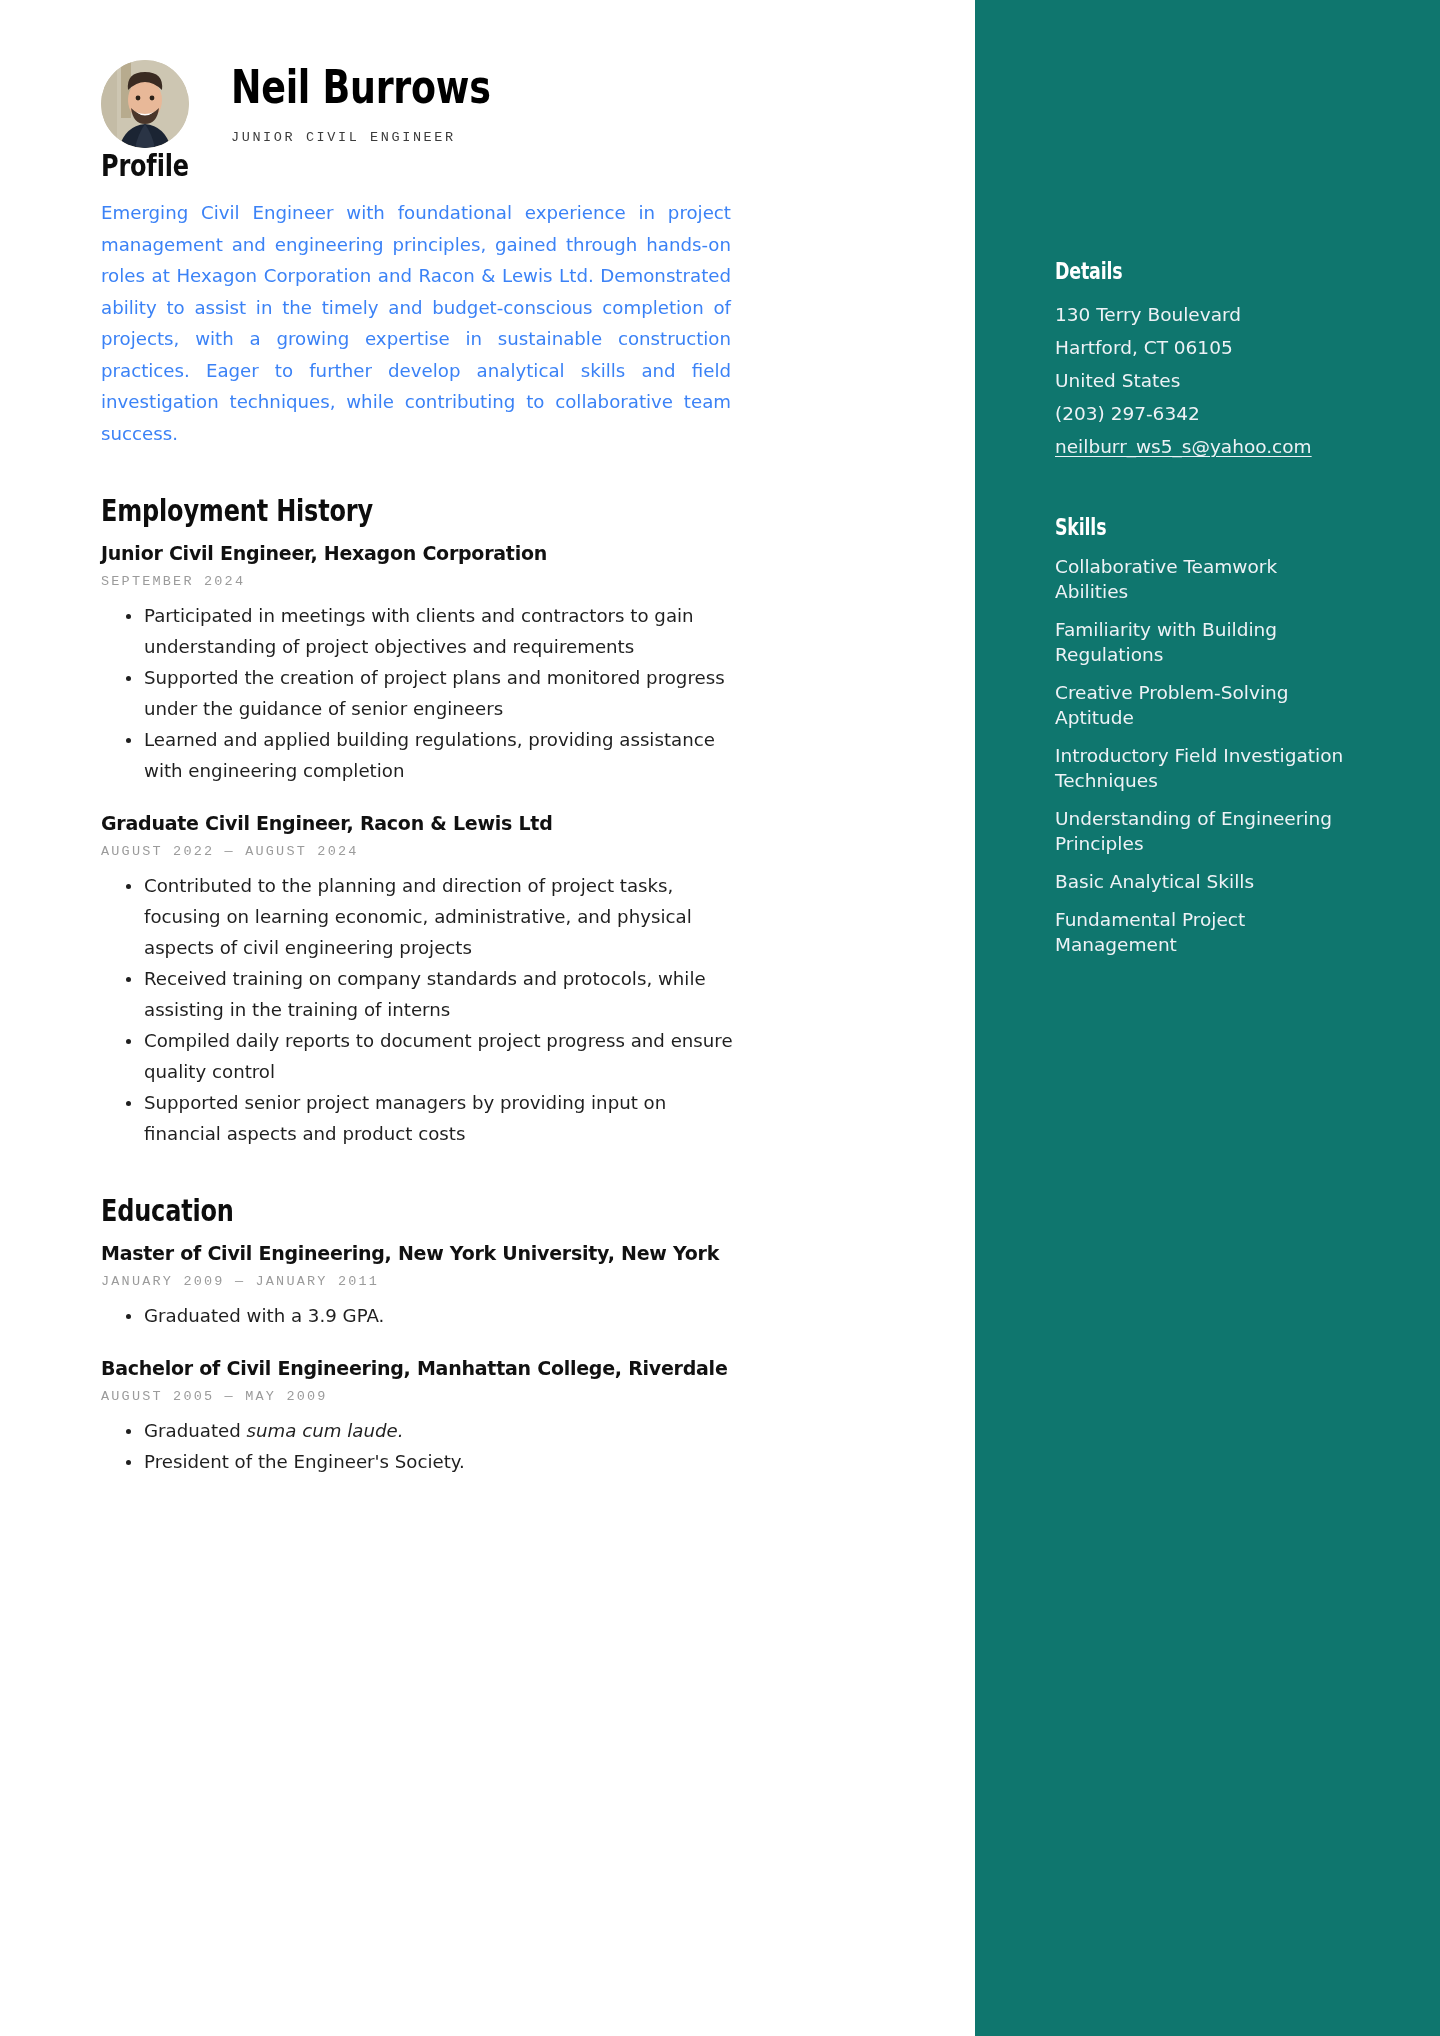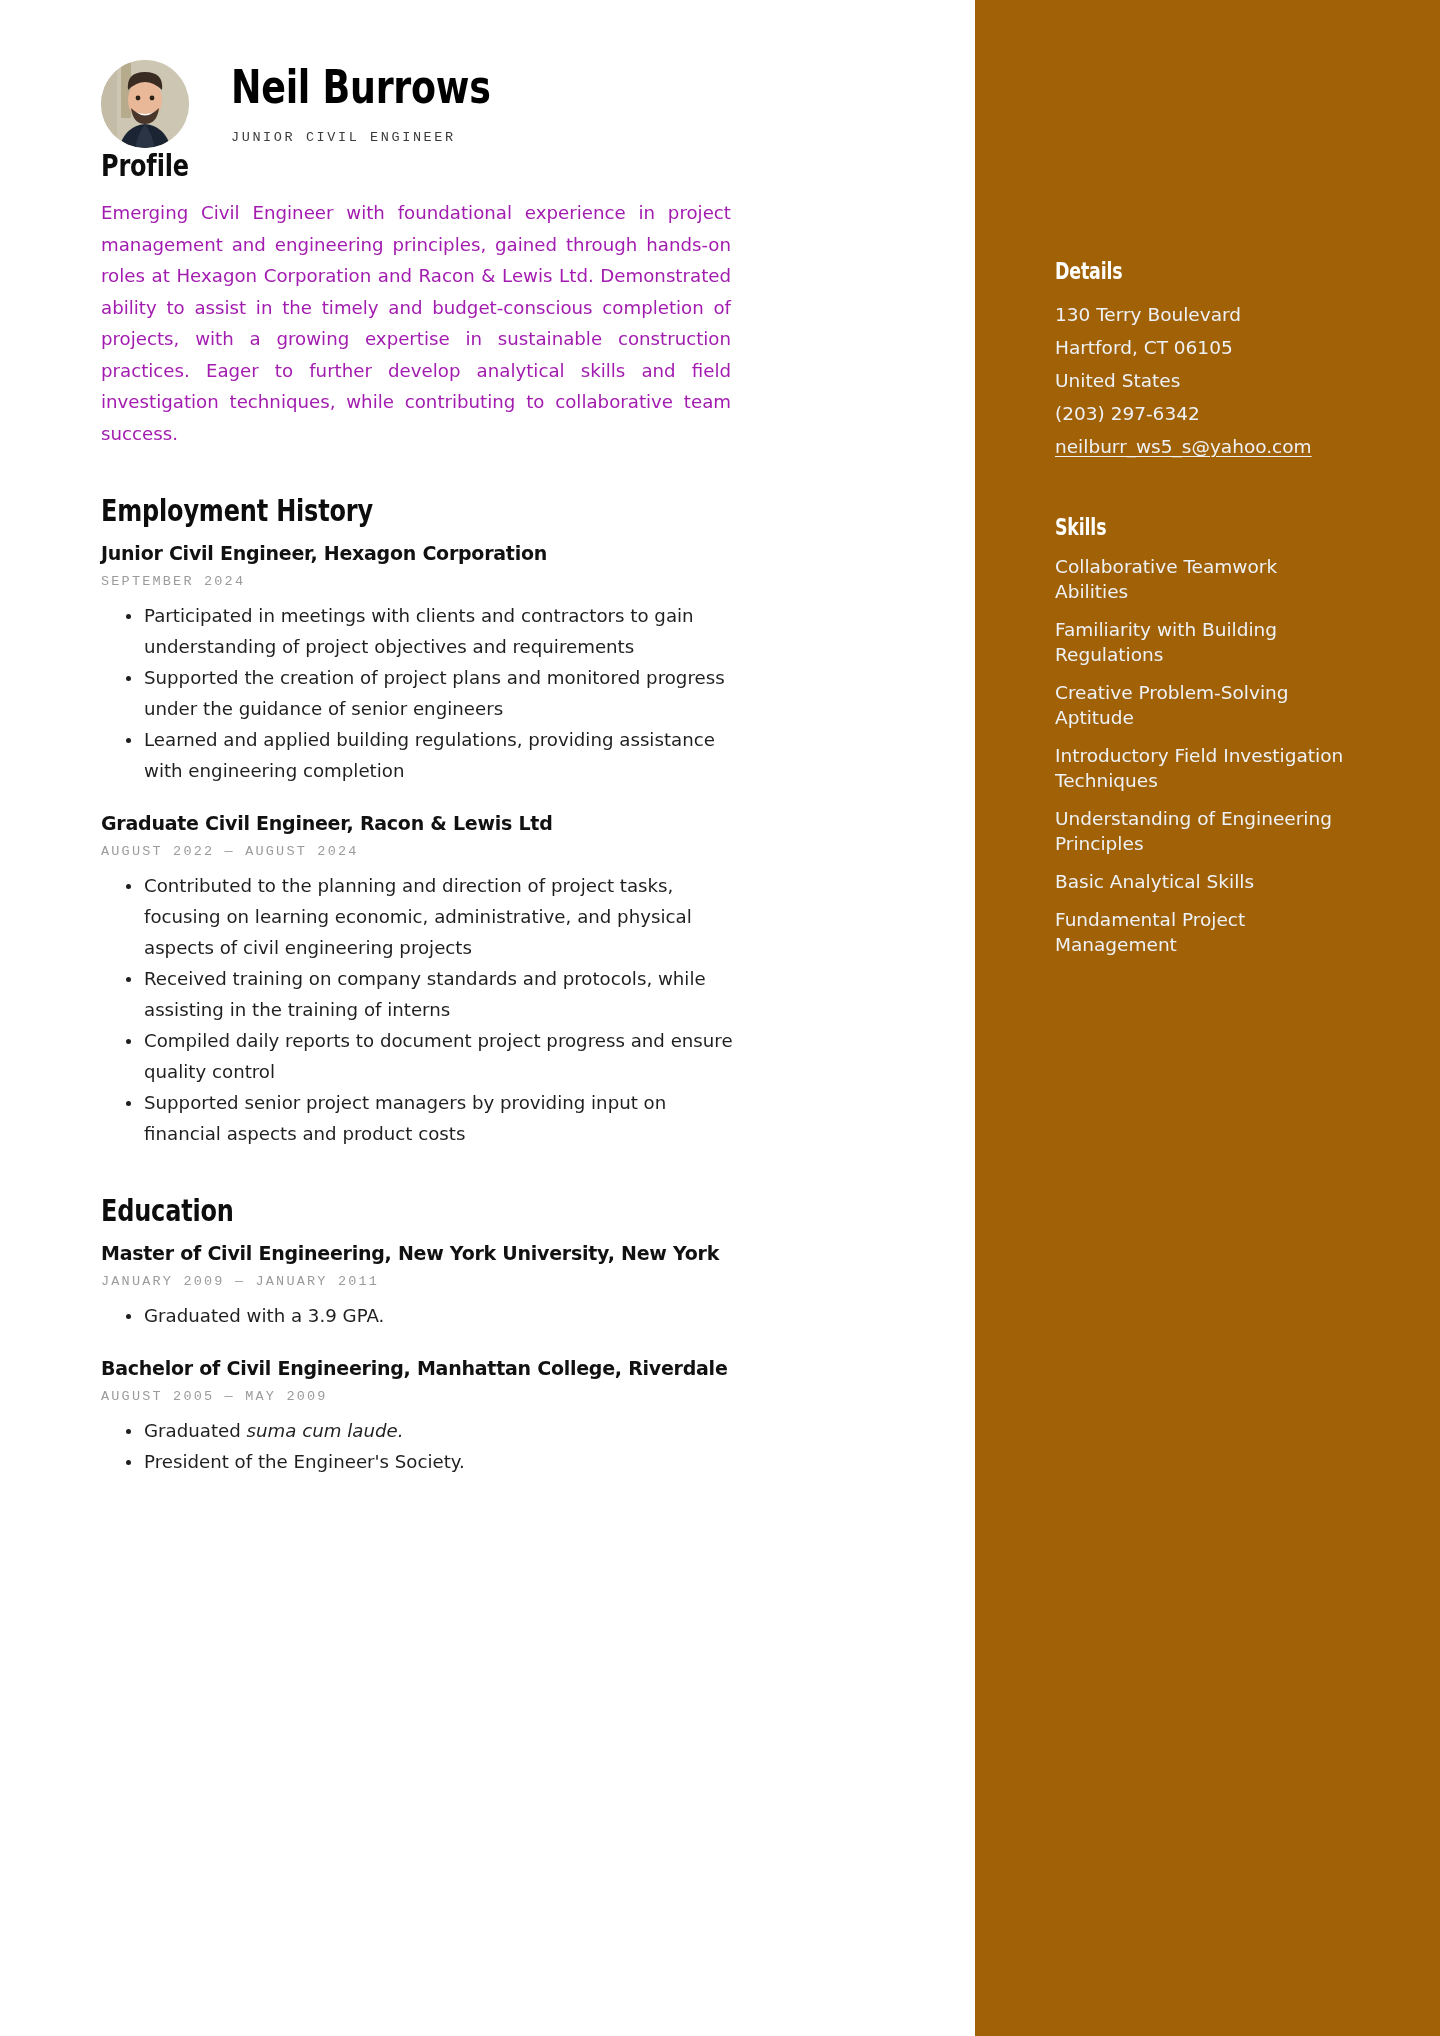--- a/index.html
+++ b/index.html
@@ -19,21 +19,21 @@
     overflow: hidden;
   }
 
   
   .sidebar {
     position: absolute;
     top: 0;
     left: 975px;
     width: 465px;
     height: 2036px;
-    background: #a16207;
+    background: #0f766e;
     padding: 258px 0 0 0;
   }
   .sidebar-inner { padding-left: 80px; padding-right: 55px; }
 
   .side-heading {
     font-family: "DejaVu Sans Condensed", "Liberation Sans Narrow", "Liberation Sans", sans-serif;
     font-weight: bold;
     font-size: 22.5px;
     letter-spacing: -0.2px;
     color: #ffffff;
@@ -125,21 +125,21 @@
     transform: scaleX(0.86);
     transform-origin: left center;
     margin-top: 43px;
     margin-bottom: 14px;
   }
 
   p.profile-text {
     font-family: "DejaVu Sans", sans-serif;
     font-size: 18.2px;
     line-height: 31.5px;
-    color: #a21caf;
+    color: #3b82f6;
     width: 630px;
     text-align: justify;
   }
 
   .entry { margin-top: 26px; }
   .entry:first-of-type { margin-top: 14px; }
 
   .entry-title {
     font-family: "DejaVu Sans", sans-serif;
     font-size: 19px;

